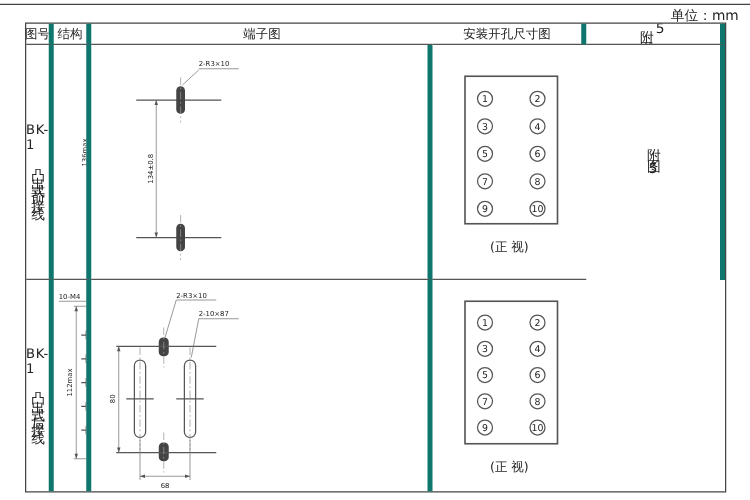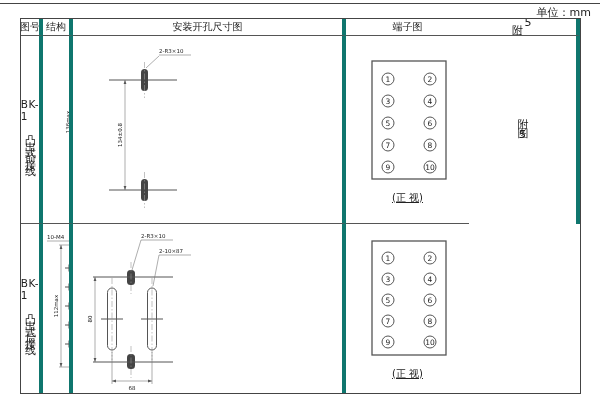--- a/index.html
+++ b/index.html
@@ -22,36 +22,36 @@
   .struct{writing-mode:vertical-lr;text-orientation:upright;font-size:11px;letter-spacing:6px;line-height:1;}
   .drawcell{display:block;}
   .abs{position:absolute;}
   svg .s{stroke:#555;fill:none;stroke-width:1;}
   svg .s2{stroke:#555;fill:none;stroke-width:1.3;}
   svg .d{stroke:#777;stroke-width:.6;fill:none;}
   svg .cl{stroke:#999;stroke-width:.6;fill:none;stroke-dasharray:6 2 1.5 2;}
   svg .f{fill:#555;stroke:none;}
   svg .fd{fill:#444;stroke:none;}
   svg text{fill:#222;font-family:"DejaVu Sans",sans-serif;}
-  .termcap{font-size:10px;margin-top:4px;text-align:right;text-decoration:underline;}
+  .termcap{font-size:10px;margin-top:4px;text-align:right;}
   .termwrap{display:flex;flex-direction:column;align-items:center;}
 </style>
 </head>
 <body>
 
 <div id="stage">
   <div class="top-rule"></div>
   <div class="unit">单位：mm</div>
 
   <div class="tbl">
 
     <div class="cell hdr">图号</div>
     <div class="cell hdr">结构</div>
+    <div class="cell hdr lastc">端子图</div>
     <div class="cell hdr">安装开孔尺寸图</div>
-    <div class="cell hdr lastc">端子图</div>
 
     <div class="cell">
       <div class="vtext">附图5</div>
     </div>
 
     <div class="cell">
       <div class="structwrap">
         <div class="model">BK-1</div>
         <div class="struct">凸出式前接线</div>
       </div>

